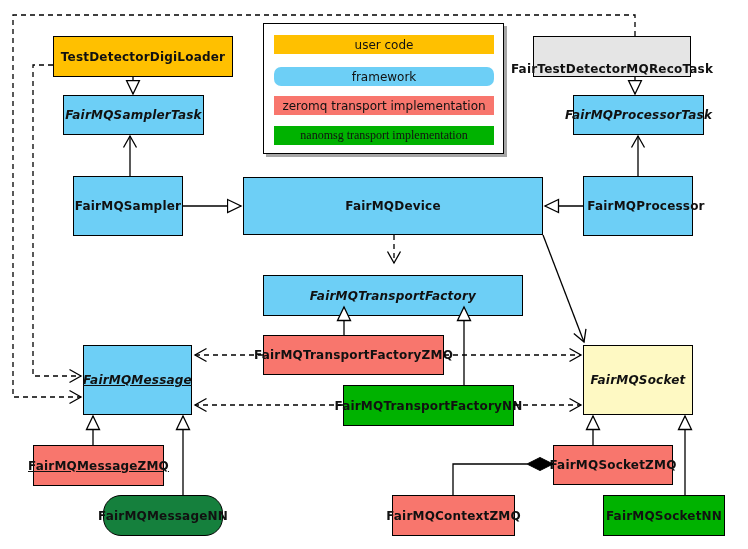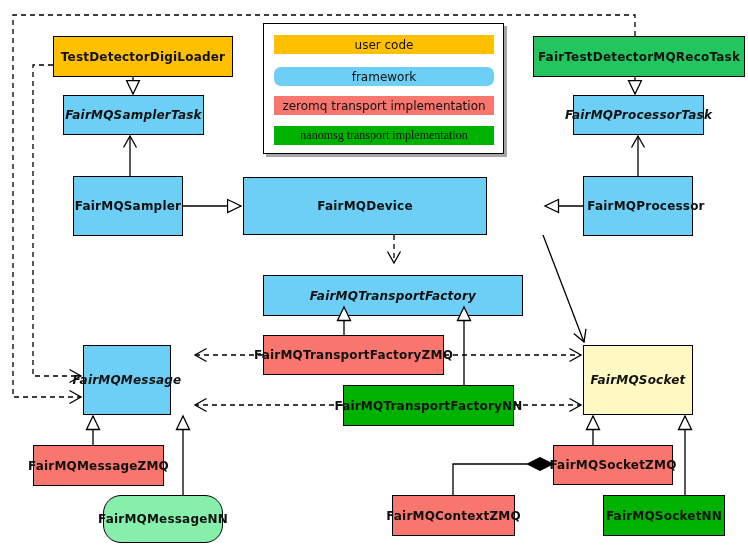--- a/index.html
+++ b/index.html
@@ -53,57 +53,57 @@
   }
 </style>
 </head>
 <body>
 
 <div id="canvas">
 
   <div class="node" style="left: 53px; top: 36px; width: 180px; height: 41px; background-color: rgb(255, 192, 0);">
     <span>TestDetectorDigiLoader</span>
   </div>
-  <div class="node" style="left: 533px; top: 36px; width: 212px; height: 41px; background-color: #22c55e;">
+  <div class="node" style="left: 533px; top: 36px; width: 158px; height: 41px; background-color: #e5e5e5; align-items: flex-end;">
     <span>FairTestDetectorMQRecoTask</span>
   </div>
   <div class="node abstract" style="left: 63px; top: 95px; width: 141px; height: 40px; background-color: rgb(109, 207, 246);">
     <span>FairMQSamplerTask</span>
   </div>
   <div class="node abstract" style="left: 573px; top: 95px; width: 131px; height: 40px; background-color: rgb(109, 207, 246);">
     <span>FairMQProcessorTask</span>
   </div>
   <div class="node" style="left: 73px; top: 176px; width: 110px; height: 60px; background-color: rgb(109, 207, 246);">
     <span>FairMQSampler</span>
   </div>
-  <div class="node" style="left: 243px; top: 177px; width: 244px; height: 58px; background-color: rgb(109, 207, 246);">
+  <div class="node" style="left: 243px; top: 177px; width: 300px; height: 58px; background-color: rgb(109, 207, 246);">
     <span>FairMQDevice</span>
   </div>
   <div class="node" style="left: 583px; top: 176px; width: 110px; height: 60px; background-color: rgb(109, 207, 246); padding-left: 16px;">
     <span>FairMQProcessor</span>
   </div>
   <div class="node abstract" style="left: 263px; top: 265px; width: 260px; height: 41px; background-color: rgb(109, 207, 246); margin-top: 10px;">
     <span>FairMQTransportFactory</span>
   </div>
   <div class="node" style="left: 263px; top: 335px; width: 181px; height: 40px; background-color: rgb(248, 118, 109);">
     <span>FairMQTransportFactoryZMQ</span>
   </div>
   <div class="node" style="left: 343px; top: 385px; width: 171px; height: 41px; background-color: rgb(0, 178, 0);">
     <span>FairMQTransportFactoryNN</span>
   </div>
-  <div class="node abstract" style="left: 83px; top: 345px; width: 88px; height: 70px; background-color: rgb(109, 207, 246);">
+  <div class="node abstract" style="left: 83px; top: 345px; width: 109px; height: 70px; background-color: rgb(109, 207, 246); text-decoration: underline;">
     <span>FairMQMessage</span>
   </div>
   <div class="node abstract" style="left: 583px; top: 345px; width: 110px; height: 70px; background-color: #fef9c3;">
     <span>FairMQSocket</span>
   </div>
-  <div class="node" style="left: 33px; top: 445px; width: 131px; height: 41px; background-color: rgb(248, 118, 109);">
+  <div class="node" style="left: 33px; top: 445px; width: 131px; height: 41px; background-color: rgb(248, 118, 109); text-decoration: underline;">
     <span>FairMQMessageZMQ</span>
   </div>
-  <div class="node" style="left: 103px; top: 495px; width: 120px; height: 48px; background-color: #86efac; border-radius: 18px;">
+  <div class="node" style="left: 103px; top: 495px; width: 120px; height: 41px; background-color: #15803d; border-radius: 18px;">
     <span>FairMQMessageNN</span>
   </div>
   <div class="node" style="left: 553px; top: 445px; width: 120px; height: 40px; background-color: rgb(248, 118, 109);">
     <span>FairMQSocketZMQ</span>
   </div>
   <div class="node" style="left: 392px; top: 495px; width: 123px; height: 41px; background-color: rgb(248, 118, 109);">
     <span>FairMQContextZMQ</span>
   </div>
   <div class="node" style="left: 603px; top: 495px; width: 122px; height: 41px; background-color: rgb(0, 178, 0);">
     <span>FairMQSocketNN</span>

